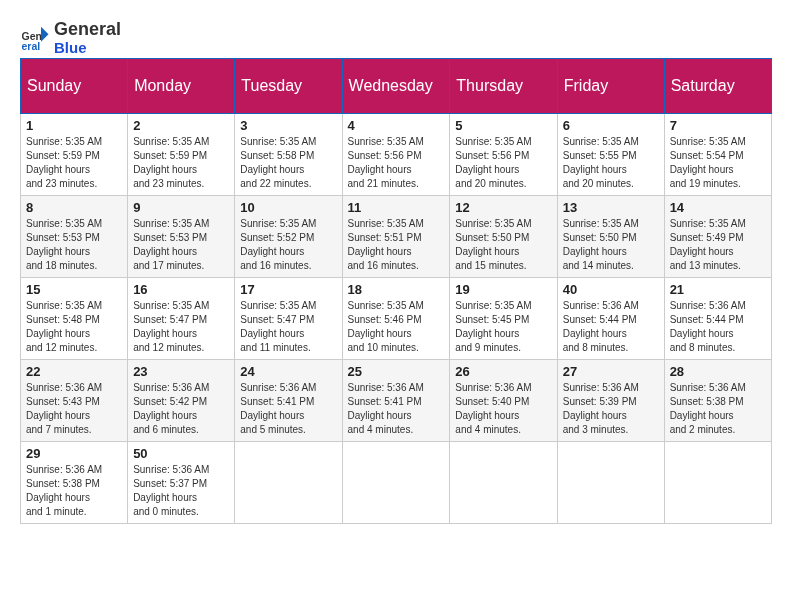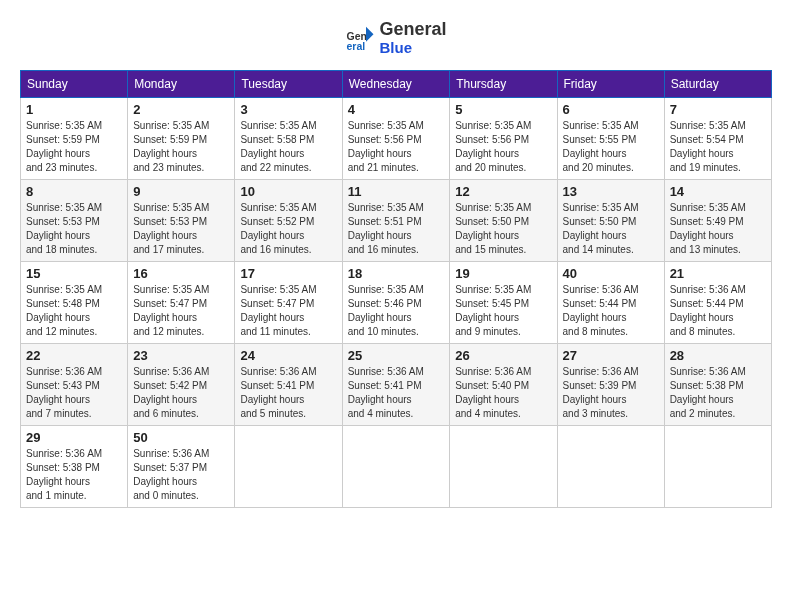--- a/index.html
+++ b/index.html
@@ -5,23 +5,23 @@
     * { box-sizing: border-box; margin: 0; padding: 0; }
     body {
       font-family: Arial, sans-serif;
       background: #fff;
       width: 792px;
       min-height: 612px;
       padding: 20px;
     }
     .header {
       display: flex;
-      justify-content: center;
+      justify-content: flex-start;
       align-items: flex-start;
-      margin-bottom: 14px;
+      margin-bottom: 2px;
     }
     .logo {
       display: flex;
       align-items: center;
       gap: 4px;
     }
     .logo-icon {
       width: 30px;
       height: 30px;
     }
@@ -36,25 +36,25 @@
     .location {
       font-size: 14px;
       color: #555;
     }
     .calendar-table {
       width: 100%;
       border-collapse: collapse;
       font-size: 10.5px;
     }
     .calendar-table th {
-      background-color: #4c1d95;
+      background-color: #be185d;
       color: #fff;
       text-align: left;
-      padding: 6px 6px;
-      font-size: 12px;
+      padding: 18px 6px;
+      font-size: 16px;
       font-weight: normal;
       border: 1px solid #1565c0;
     }
     .calendar-table td {
       border: 1px solid #ccc;
       vertical-align: top;
       padding: 4px 5px;
       width: 108px;
       min-height: 80px;
       background: #fff;

